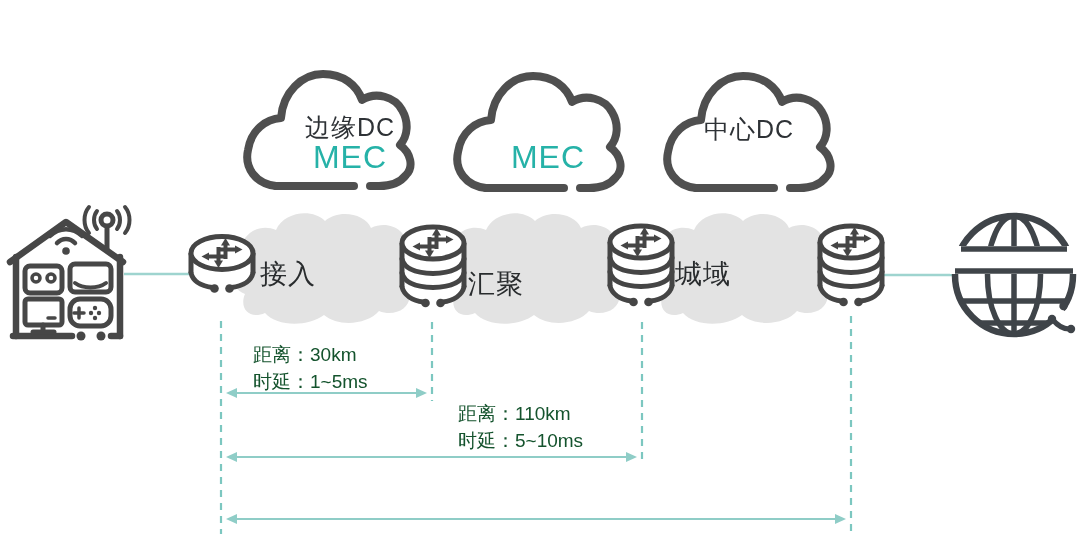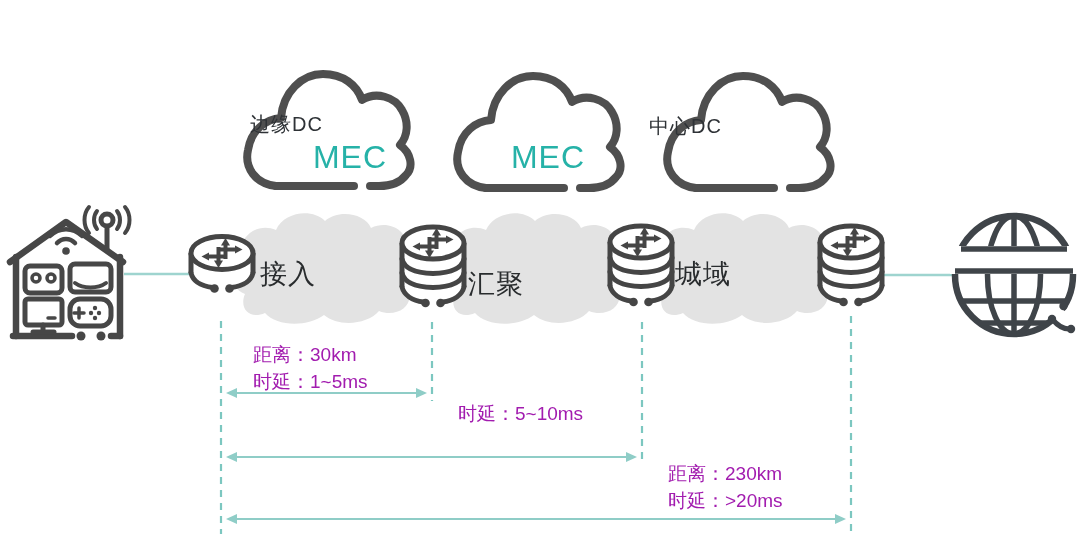--- a/index.html
+++ b/index.html
@@ -2,24 +2,24 @@
 <html><head>
 <meta charset="utf-8">
 <style>
   html,body{margin:0;padding:0;background:#ffffff;}
   .canvas{
     position:relative;width:1080px;height:542px;background:#ffffff;
     font-family:"Liberation Sans","DejaVu Sans",sans-serif;overflow:hidden;
   }
   .layer{position:absolute;left:0;top:0;}
   .txt{position:absolute;white-space:nowrap;}
-  .cloud-label{width:200px;text-align:left;font-size:20px;font-weight:500;color:#2e3236;letter-spacing:1px;}
+  .cloud-label{width:200px;text-align:center;font-size:25px;font-weight:500;color:#2e3236;letter-spacing:1px;}
   .cloud-sub{width:200px;text-align:center;font-size:32px;font-weight:500;color:#26b2a8;letter-spacing:1px;}
   .seg-label{width:140px;text-align:left;font-size:27px;font-weight:500;color:#292c2e;letter-spacing:1px;}
-  .anno{font-size:19px;font-weight:500;color:#a21caf;line-height:27px;}
+  .anno{font-size:19px;font-weight:500;color:#14532d;line-height:27px;}
   .www-label{width:120px;text-align:center;font-size:25px;font-weight:700;color:#3c4145;letter-spacing:2px;}
 </style>
 </head>
 <body>
 
 <div class="canvas">
 
   <svg class="layer" width="1080" height="542" viewBox="0 0 1080 542">
     <defs>
 
@@ -181,20 +181,17 @@
 
   <div class="txt seg-label" style="left:260px;top:256px;">接入</div>
   <div class="txt seg-label" style="left:468px;top:238px;margin-top:28px;">汇聚</div>
   <div class="txt seg-label" style="left:675px;top:256px;">城域</div>
 
   <div class="txt anno" style="left:253px;top:341px;">
     <div>距离：30km</div>
     <div>时延：1~5ms</div>
   </div>
   <div class="txt anno" style="left:458px;top:400px;">
+    <div>距离：110km</div>
     <div>时延：5~10ms</div>
-  </div>
-  <div class="txt anno" style="left:668px;top:460px;">
-    <div>距离：230km</div>
-    <div>时延：&gt;20ms</div>
   </div>
 
 </div>
 
 </body></html>

